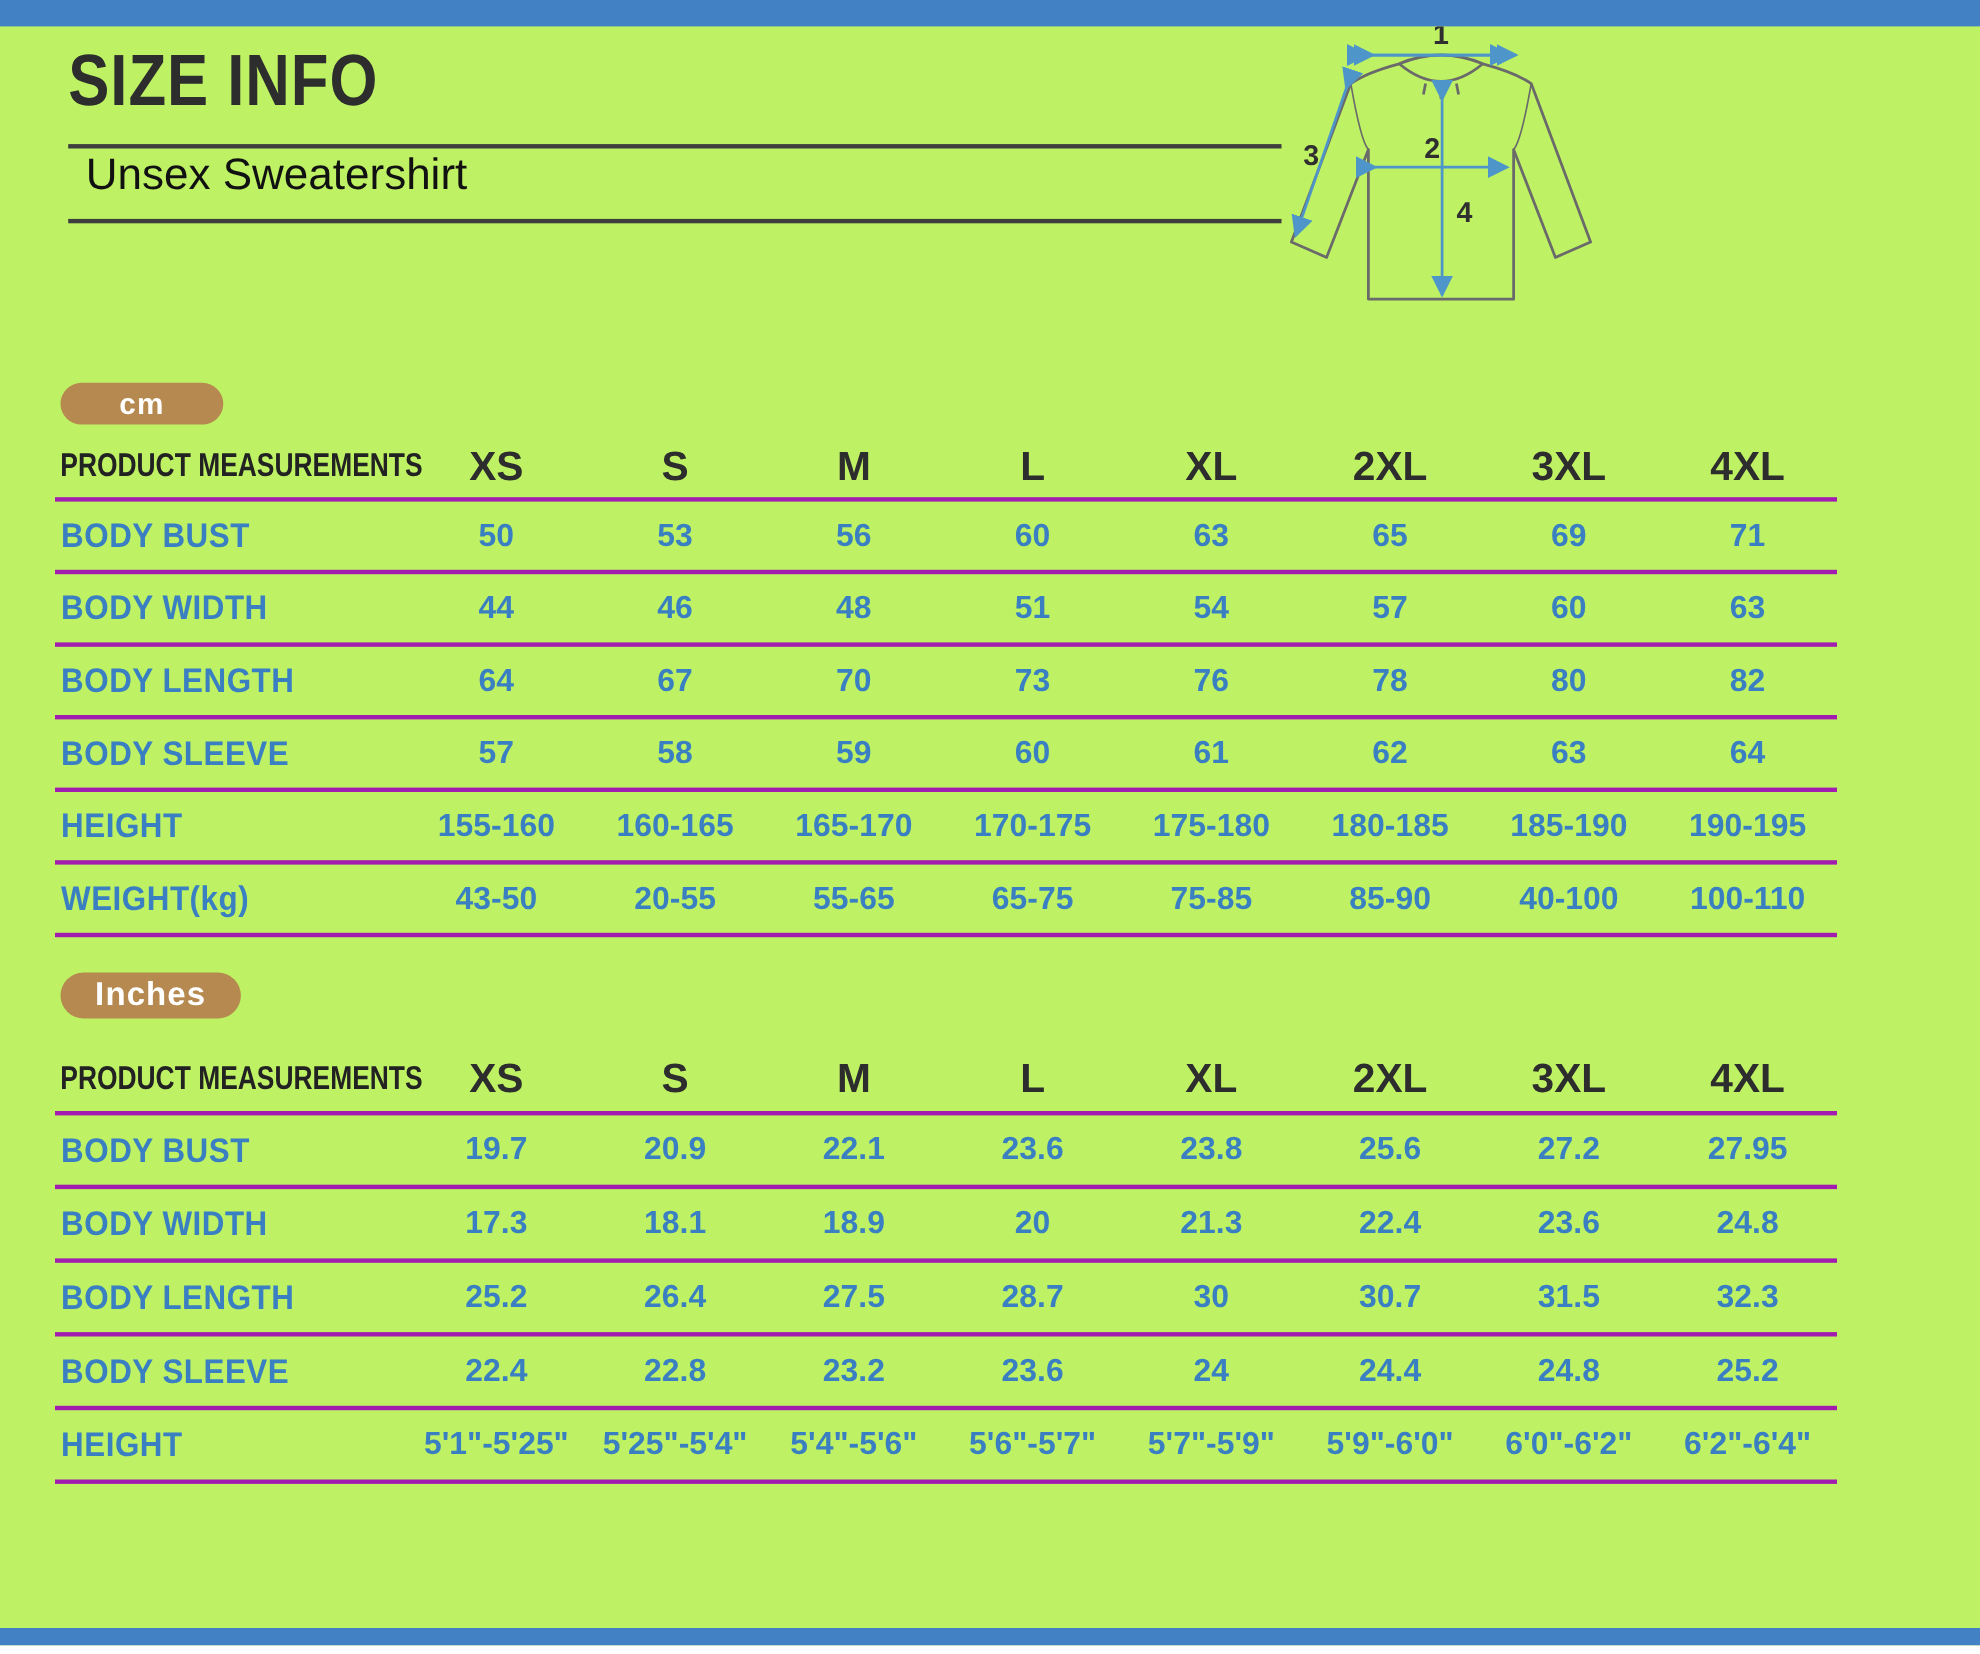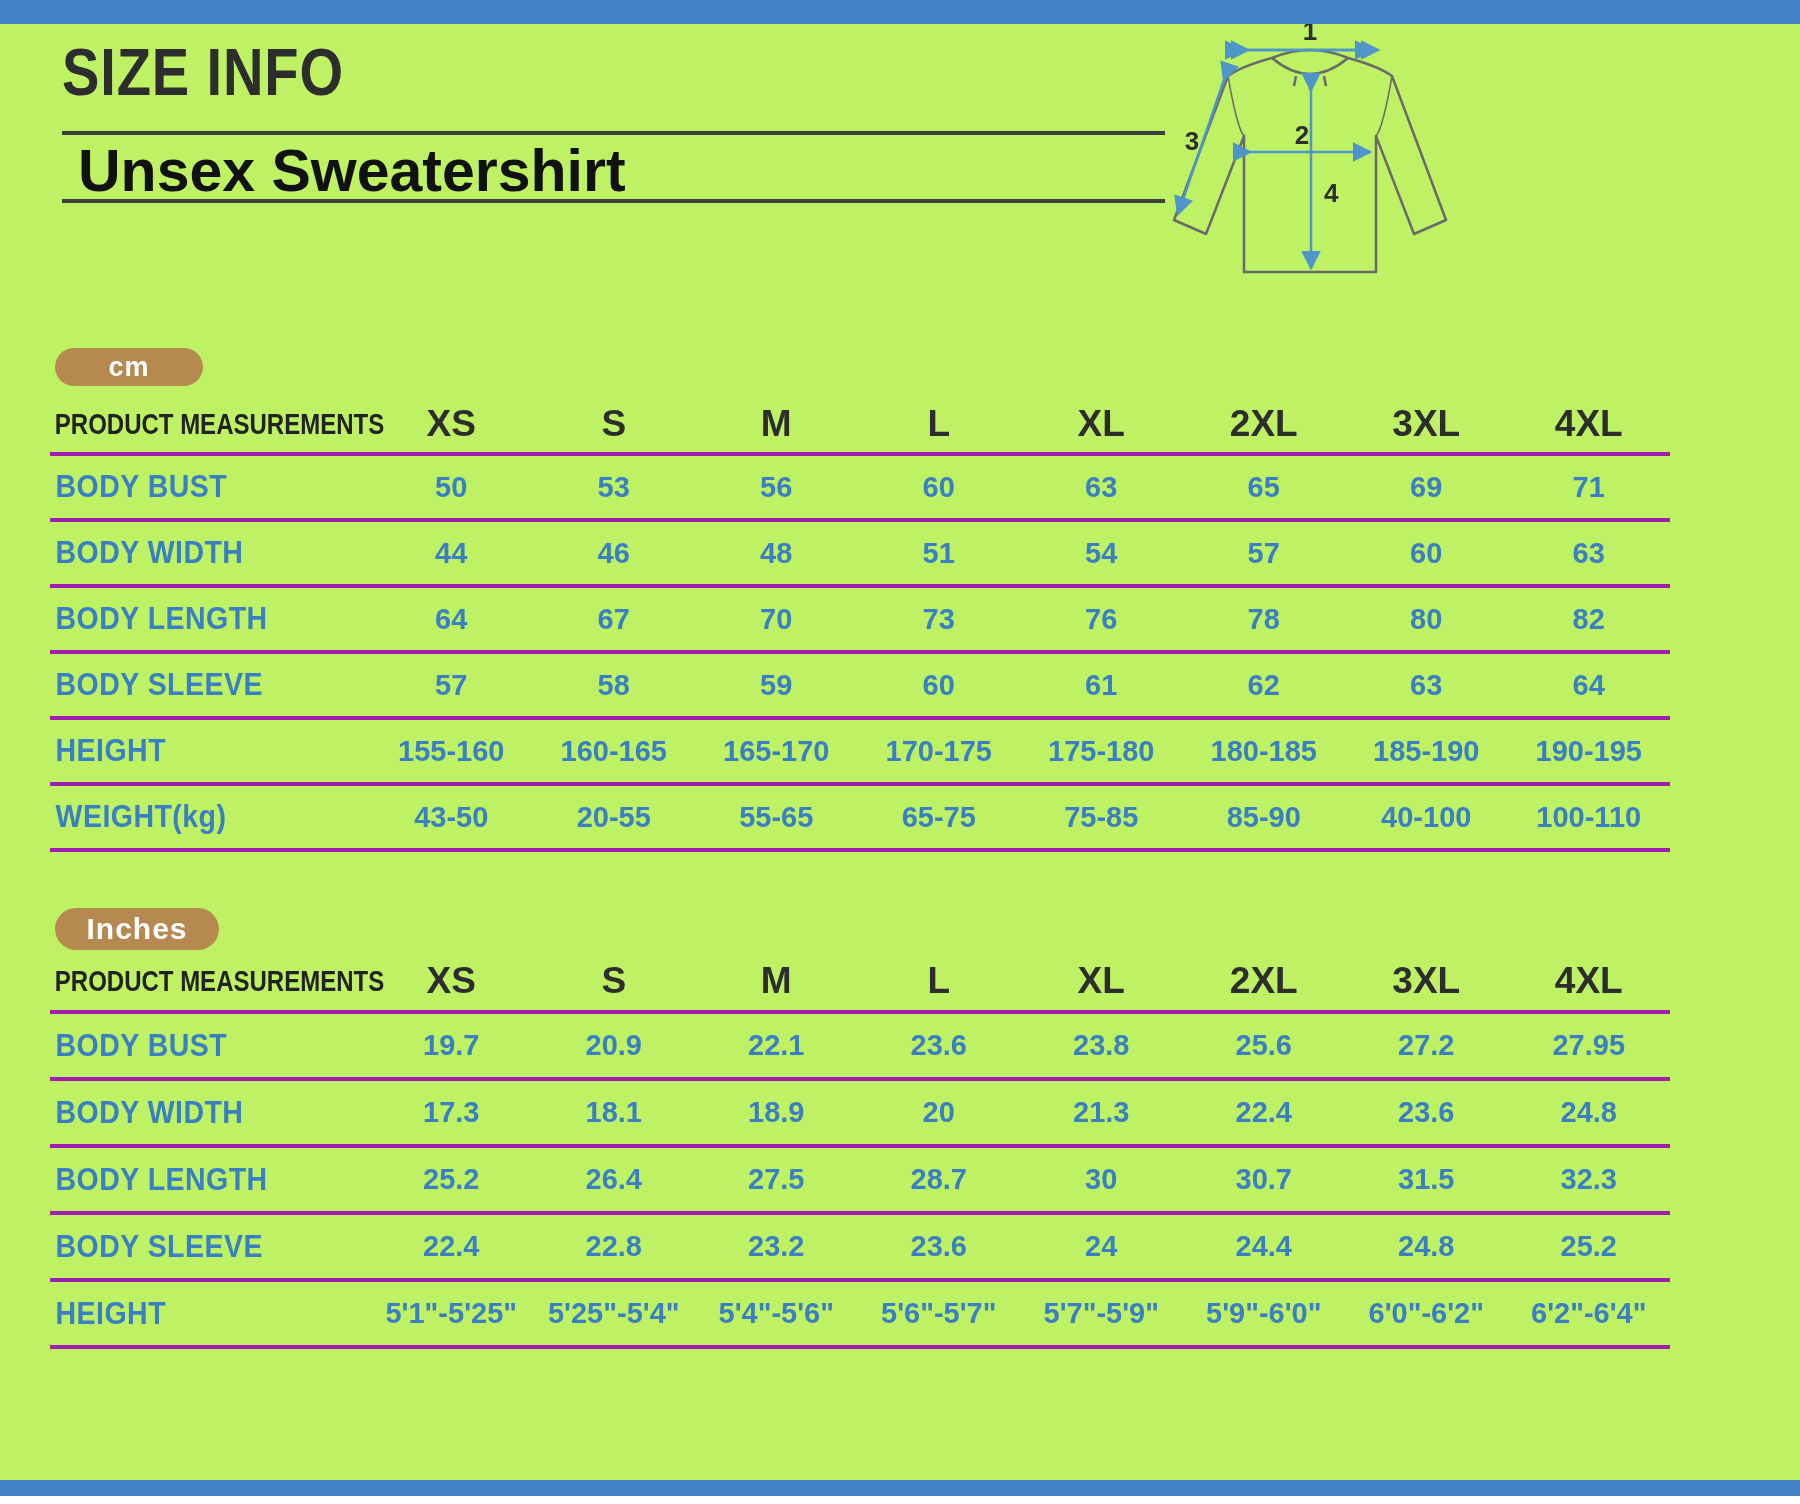--- a/index.html
+++ b/index.html
@@ -14,32 +14,32 @@
   .page-title{
     position:absolute;left:62px;top:34px;
     font-size:66px;font-weight:bold;color:#2d2d2d;letter-spacing:1px;
     transform:scaleX(.85);transform-origin:left top;white-space:nowrap;
   }
   .rule{position:absolute;left:62px;width:1103px;height:4px;background:#3e3e3e;}
   .rule.r1{top:131px;}
   .rule.r2{top:199px;}
   .page-subtitle{
     position:absolute;left:78px;top:137px;
-    font-size:59px;font-weight:bold;color:#111;white-space:nowrap;
+    font-size:40px;font-weight:normal;color:#111;white-space:nowrap;
   }
 
   .diagram{position:absolute;left:1120px;top:24px;width:380px;height:300px;}
 
   .badge{
     position:absolute;background:#b5894f;color:#fff;font-weight:bold;
     border-radius:22px;display:flex;align-items:center;justify-content:center;
     letter-spacing:1px;
   }
   .badge.cm{left:55px;top:348px;width:148px;height:38px;font-size:27px;}
-  .badge.inches{left:55px;top:884px;width:164px;height:42px;font-size:30px;margin-top:24px;}
+  .badge.inches{left:55px;top:884px;width:164px;height:42px;font-size:30px;}
 
   .sz-table{position:absolute;left:50px;width:1620px;}
   .sz-table .row{
     display:grid;grid-template-columns:320px repeat(8,1fr);
     align-items:center;border-bottom:4px solid #a21caf;height:62px;
   }
   .t-cm{top:396px;}
   .t-in{top:952px;}
   .t-cm .row.header{height:56px;}
   .t-in .row{height:63px;}

